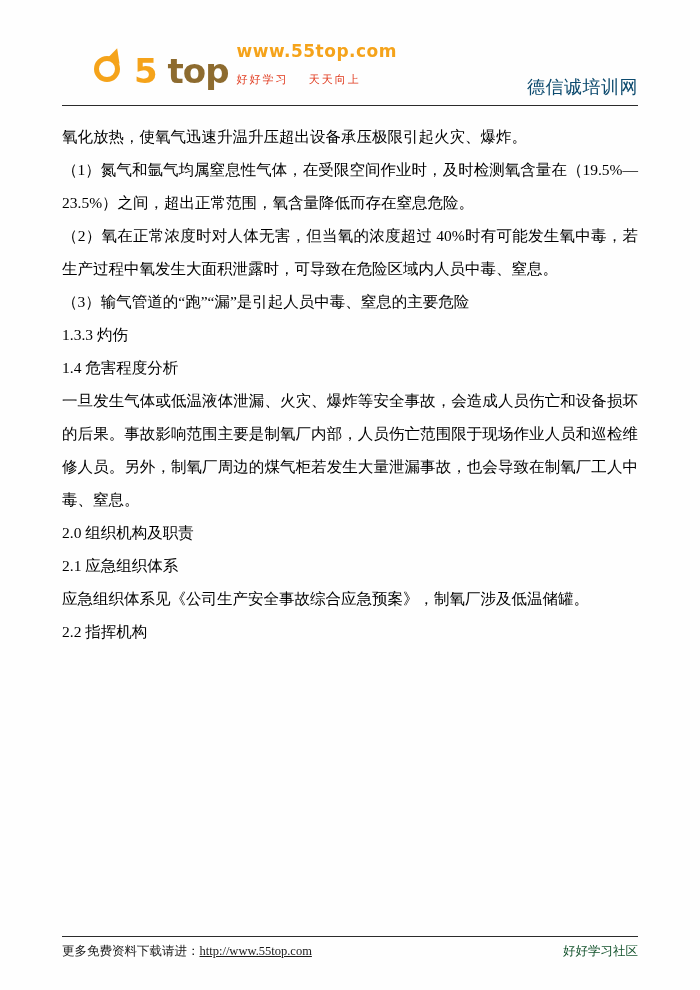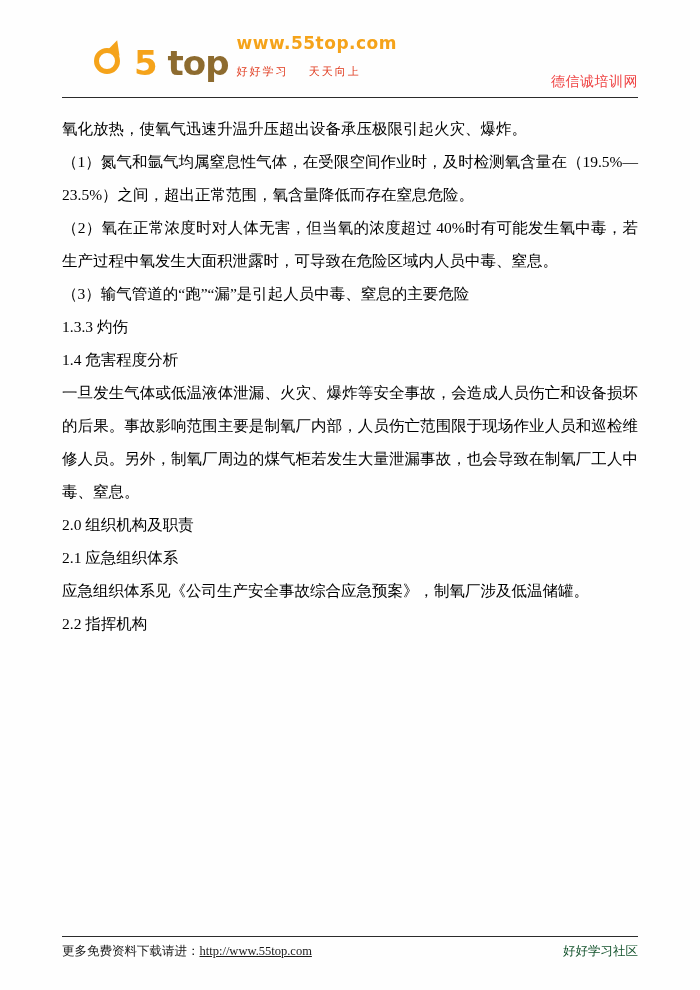--- a/index.html
+++ b/index.html
@@ -12,21 +12,21 @@
     background: #ffffff;
     font-family: "Liberation Serif", "DejaVu Serif", serif;
     color: #000000;
     overflow: hidden;
   }
   .page {
     position: relative;
     width: 700px;
     height: 990px;
     box-sizing: border-box;
-    padding: 0 62px;
+    padding: 8px 62px;
     background: #fefefe;
   }
 
   
   .header {
     position: relative;
     height: 98px;
     border-bottom: 1px solid #2b2b2b;
     box-sizing: border-box;
   }
@@ -93,22 +93,22 @@
     line-height: 14px;
     color: #e03a1e;
     letter-spacing: 2px;
     margin-top: 12px;
   }
   .header-site {
     position: absolute;
     right: 0;
     bottom: 6px;
     font-family: "Liberation Sans", sans-serif;
-    font-size: 14px;
-    color: #ef4444;
+    font-size: 18px;
+    color: #0c4a6e;
     letter-spacing: 0.5px;
   }
 
   
   .content {
     padding-top: 14px;
     font-size: 15.5px;
     line-height: 33px;
     color: #000000;
     text-align: justify;

